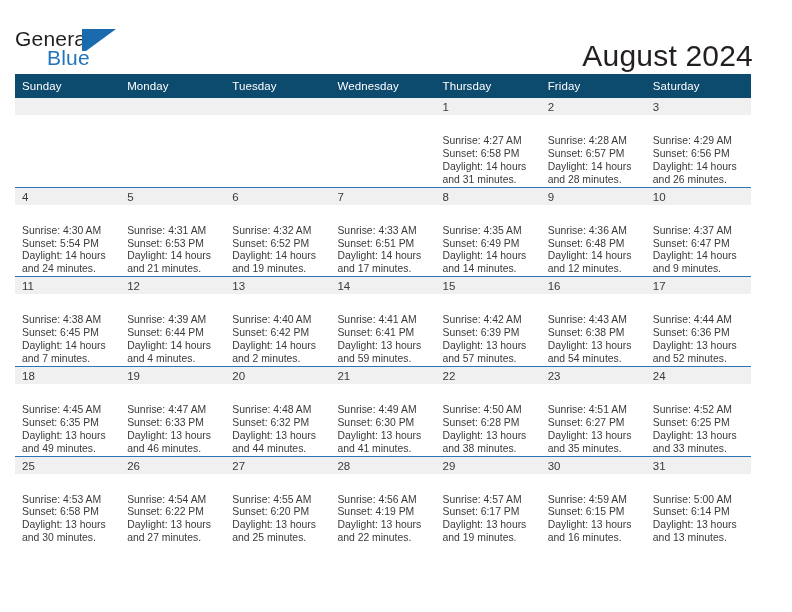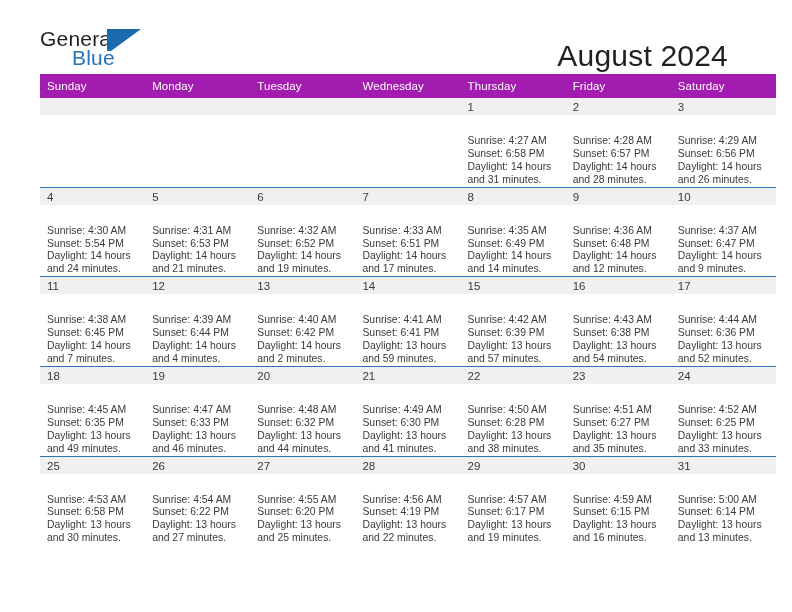--- a/index.html
+++ b/index.html
@@ -12,21 +12,21 @@
     height: 612px;
     font-family: "Liberation Sans", sans-serif;
     color: #231f20;
     overflow: hidden;
   }
   .page {
     position: relative;
     width: 768px;
     height: 612px;
     box-sizing: border-box;
-    padding: 0 40px;
+    padding: 0 15px;
   }
 
   
   .topbar {
     display: flex;
     align-items: flex-start;
     justify-content: space-between;
     padding-top: 26px;
     height: 70px;
     box-sizing: border-box;
@@ -102,21 +102,21 @@
   
   .calendar {
     width: 736px;
     border-collapse: collapse;
     table-layout: fixed;
     margin-top: 4px;
   }
   .calendar col { width: 105.14px; }
 
   .calendar thead th {
-    background: #a21caf;
+    background: #0c4a6e;
     color: #ffffff;
     font-size: 11.5px;
     font-weight: normal;
     text-align: left;
     padding: 6px 0 6px 7px;
     height: 22px;
     box-sizing: border-box;
     letter-spacing: .1px;
   }
 

